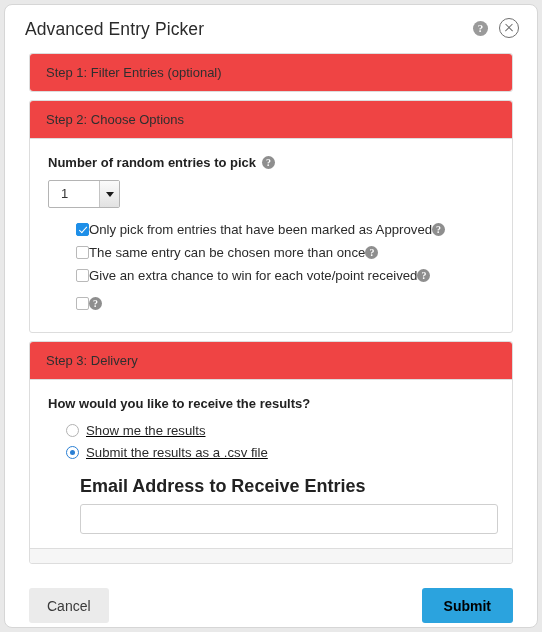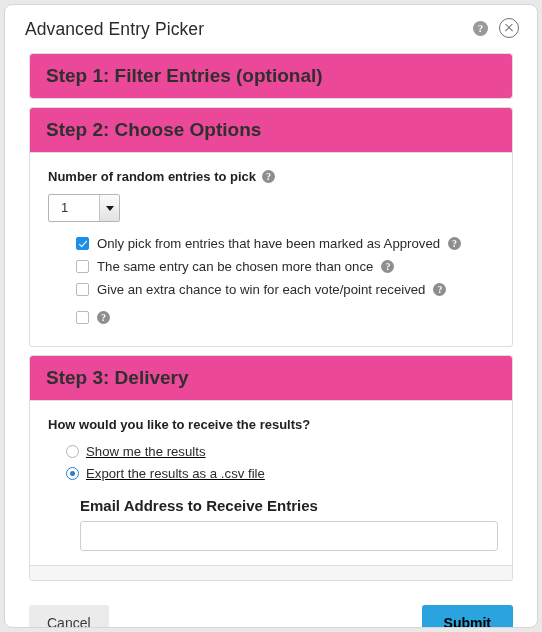--- a/index.html
+++ b/index.html
@@ -90,27 +90,26 @@
   .modal-body {
     padding: 0 24px;
   }
   .panel {
     border: 1px solid #dddddd;
     border-radius: 3px;
     background: #ffffff;
     margin-bottom: 8px;
   }
   .panel-heading {
-    background: #ec4899;
+    background: #ef4444;
     border-bottom: 1px solid #dddddd;
     padding: 11px 16px;
-    font-size: 19px;
+    font-size: 13px;
     color: #2f2f2f;
     border-radius: 3px 3px 0 0;
-    font-weight: bold;
   }
   .panel-heading.collapsed {
     border-bottom: none;
     border-radius: 3px;
   }
   .panel-body {
     padding: 16px 18px 14px 18px;
   }
   .panel-footer-strip {
     height: 14px;
@@ -165,21 +164,20 @@
     left: 6px;
     top: 11px;
     border-left: 4px solid transparent;
     border-right: 4px solid transparent;
     border-top: 5px solid #1a1a1a;
   }
 
   .check-row {
     display: flex;
     align-items: center;
-    gap: 8px;
     margin-bottom: 8px;
     font-size: 13.2px;
     color: #2b2b2b;
     padding-left: 28px;
   }
   .check-row.gap-above { margin-top: 14px; }
 
   .cbox {
     width: 13px;
     height: 13px;
@@ -252,21 +250,21 @@
     position: absolute;
     left: 3px;
     top: 3px;
     width: 5px;
     height: 5px;
     border-radius: 50%;
     background: #2a7fd4;
   }
   .email-block { margin: 16px 0 0 32px; }
   .email-label {
-    font-size: 15px;
+    font-size: 18px;
     font-weight: bold;
     color: #222222;
     margin-bottom: 7px;
   }
   .email-input {
     display: block;
     width: 418px;
     height: 30px;
     box-sizing: border-box;
     border: 1px solid #cfcfcf;
@@ -371,21 +369,21 @@
 
         <div class="field-label">How would you like to receive the results?</div>
 
         <div class="radio-group">
           <div class="radio-row">
             <div class="radio"></div>
             <span>Show me the results</span>
           </div>
           <div class="radio-row">
             <div class="radio selected"></div>
-            <span>Export the results as a .csv file</span>
+            <span>Submit the results as a .csv file</span>
           </div>
         </div>
 
         <div class="email-block">
           <div class="email-label">Email Address to Receive Entries</div>
           <input class="email-input" type="text" placeholder="" style="">
         </div>
 
       </div>
       <div class="panel-footer-strip"></div>

